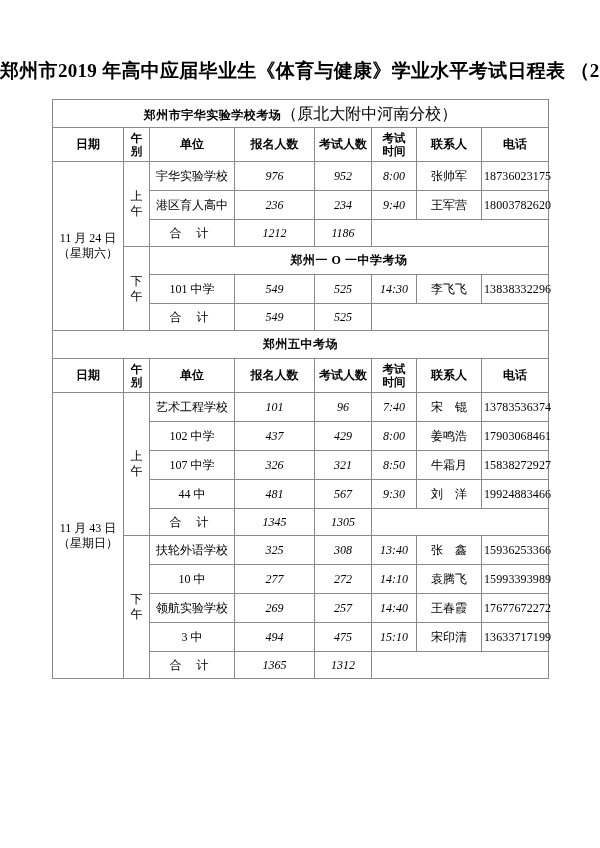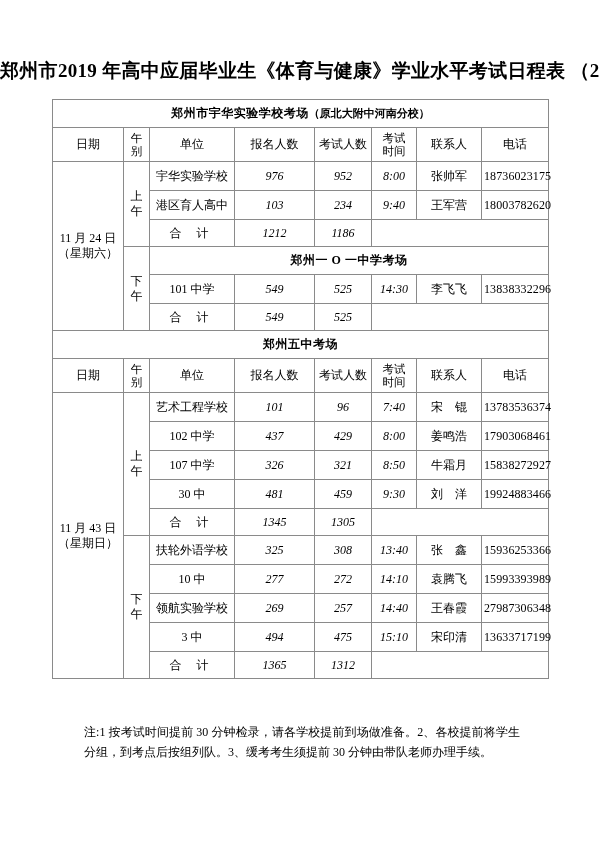--- a/index.html
+++ b/index.html
@@ -67,28 +67,29 @@
     height: 27px;
     border-left: 1px solid #8a8a8a;
     border-right: 1px solid #8a8a8a;
   }
   .venue-title {
     font-size: 14.5px;
     font-weight: bold;
     letter-spacing: 0.5px;
   }
   .venue-sub {
-    font-size: 11px;
-    font-weight: bold;
+    font-size: 16px;
+    font-weight: normal;
     letter-spacing: 0;
     margin-top: 42px;
   }
   .hdr td {
     height: 33px;
     font-size: 12px;
+    font-weight: bold;
   }
   .hdr .stacked {
     line-height: 1.05;
     font-size: 11.5px;
   }
   .data-row td { height: 28px; }
   .sum-row td  { height: 26px; }
   .halfday {
     font-size: 12px;
     line-height: 1.1;
@@ -155,21 +156,21 @@
           <td>宇华实验学校</td>
           <td class="num">976</td>
           <td class="num">952</td>
           <td class="num">8:00</td>
           <td>张帅军</td>
           <td class="phone">18736023175</td>
         </tr>
 
         <tr class="data-row">
           <td>港区育人高中</td>
-          <td class="num">103</td>
+          <td class="num">236</td>
           <td class="num">234</td>
           <td class="num">9:40</td>
           <td>王军营</td>
           <td class="phone">18003782620</td>
         </tr>
 
         <tr class="sum-row">
           <td class="spaced2">合 计</td>
           <td class="num">1212</td>
           <td class="num">1186</td>
@@ -235,23 +236,23 @@
         <tr class="data-row">
           <td>107 中学</td>
           <td class="num">326</td>
           <td class="num">321</td>
           <td class="num">8:50</td>
           <td>牛霜月</td>
           <td class="phone">15838272927</td>
         </tr>
 
         <tr class="data-row">
-          <td>30 中</td>
+          <td>44 中</td>
           <td class="num">481</td>
-          <td class="num">459</td>
+          <td class="num">567</td>
           <td class="num">9:30</td>
           <td>刘　洋</td>
           <td class="phone">19924883466</td>
         </tr>
 
         <tr class="sum-row">
           <td class="spaced2">合 计</td>
           <td class="num">1345</td>
           <td class="num">1305</td>
           <td colspan="3" class="blank-merge"></td>
@@ -275,21 +276,21 @@
           <td>袁腾飞</td>
           <td class="phone">15993393989</td>
         </tr>
 
         <tr class="data-row">
           <td>领航实验学校</td>
           <td class="num">269</td>
           <td class="num">257</td>
           <td class="num">14:40</td>
           <td>王春霞</td>
-          <td class="phone">27987306348</td>
+          <td class="phone">17677672272</td>
         </tr>
 
         <tr class="data-row">
           <td>3 中</td>
           <td class="num">494</td>
           <td class="num">475</td>
           <td class="num">15:10</td>
           <td>宋印清</td>
           <td class="phone">13633717199</td>
         </tr>
@@ -298,15 +299,14 @@
           <td class="spaced2">合 计</td>
           <td class="num">1365</td>
           <td class="num">1312</td>
           <td colspan="3" class="blank-merge"></td>
         </tr>
 
       </tbody>
     </table>
   </div>
 
-  <div class="notes">注:1 按考试时间提前 30 分钟检录，请各学校提前到场做准备。2、各校提前将学生分组，到考点后按组列队。3、缓考考生须提前 30 分钟由带队老师办理手续。</div>
 
 </div>
 
 </body></html>

